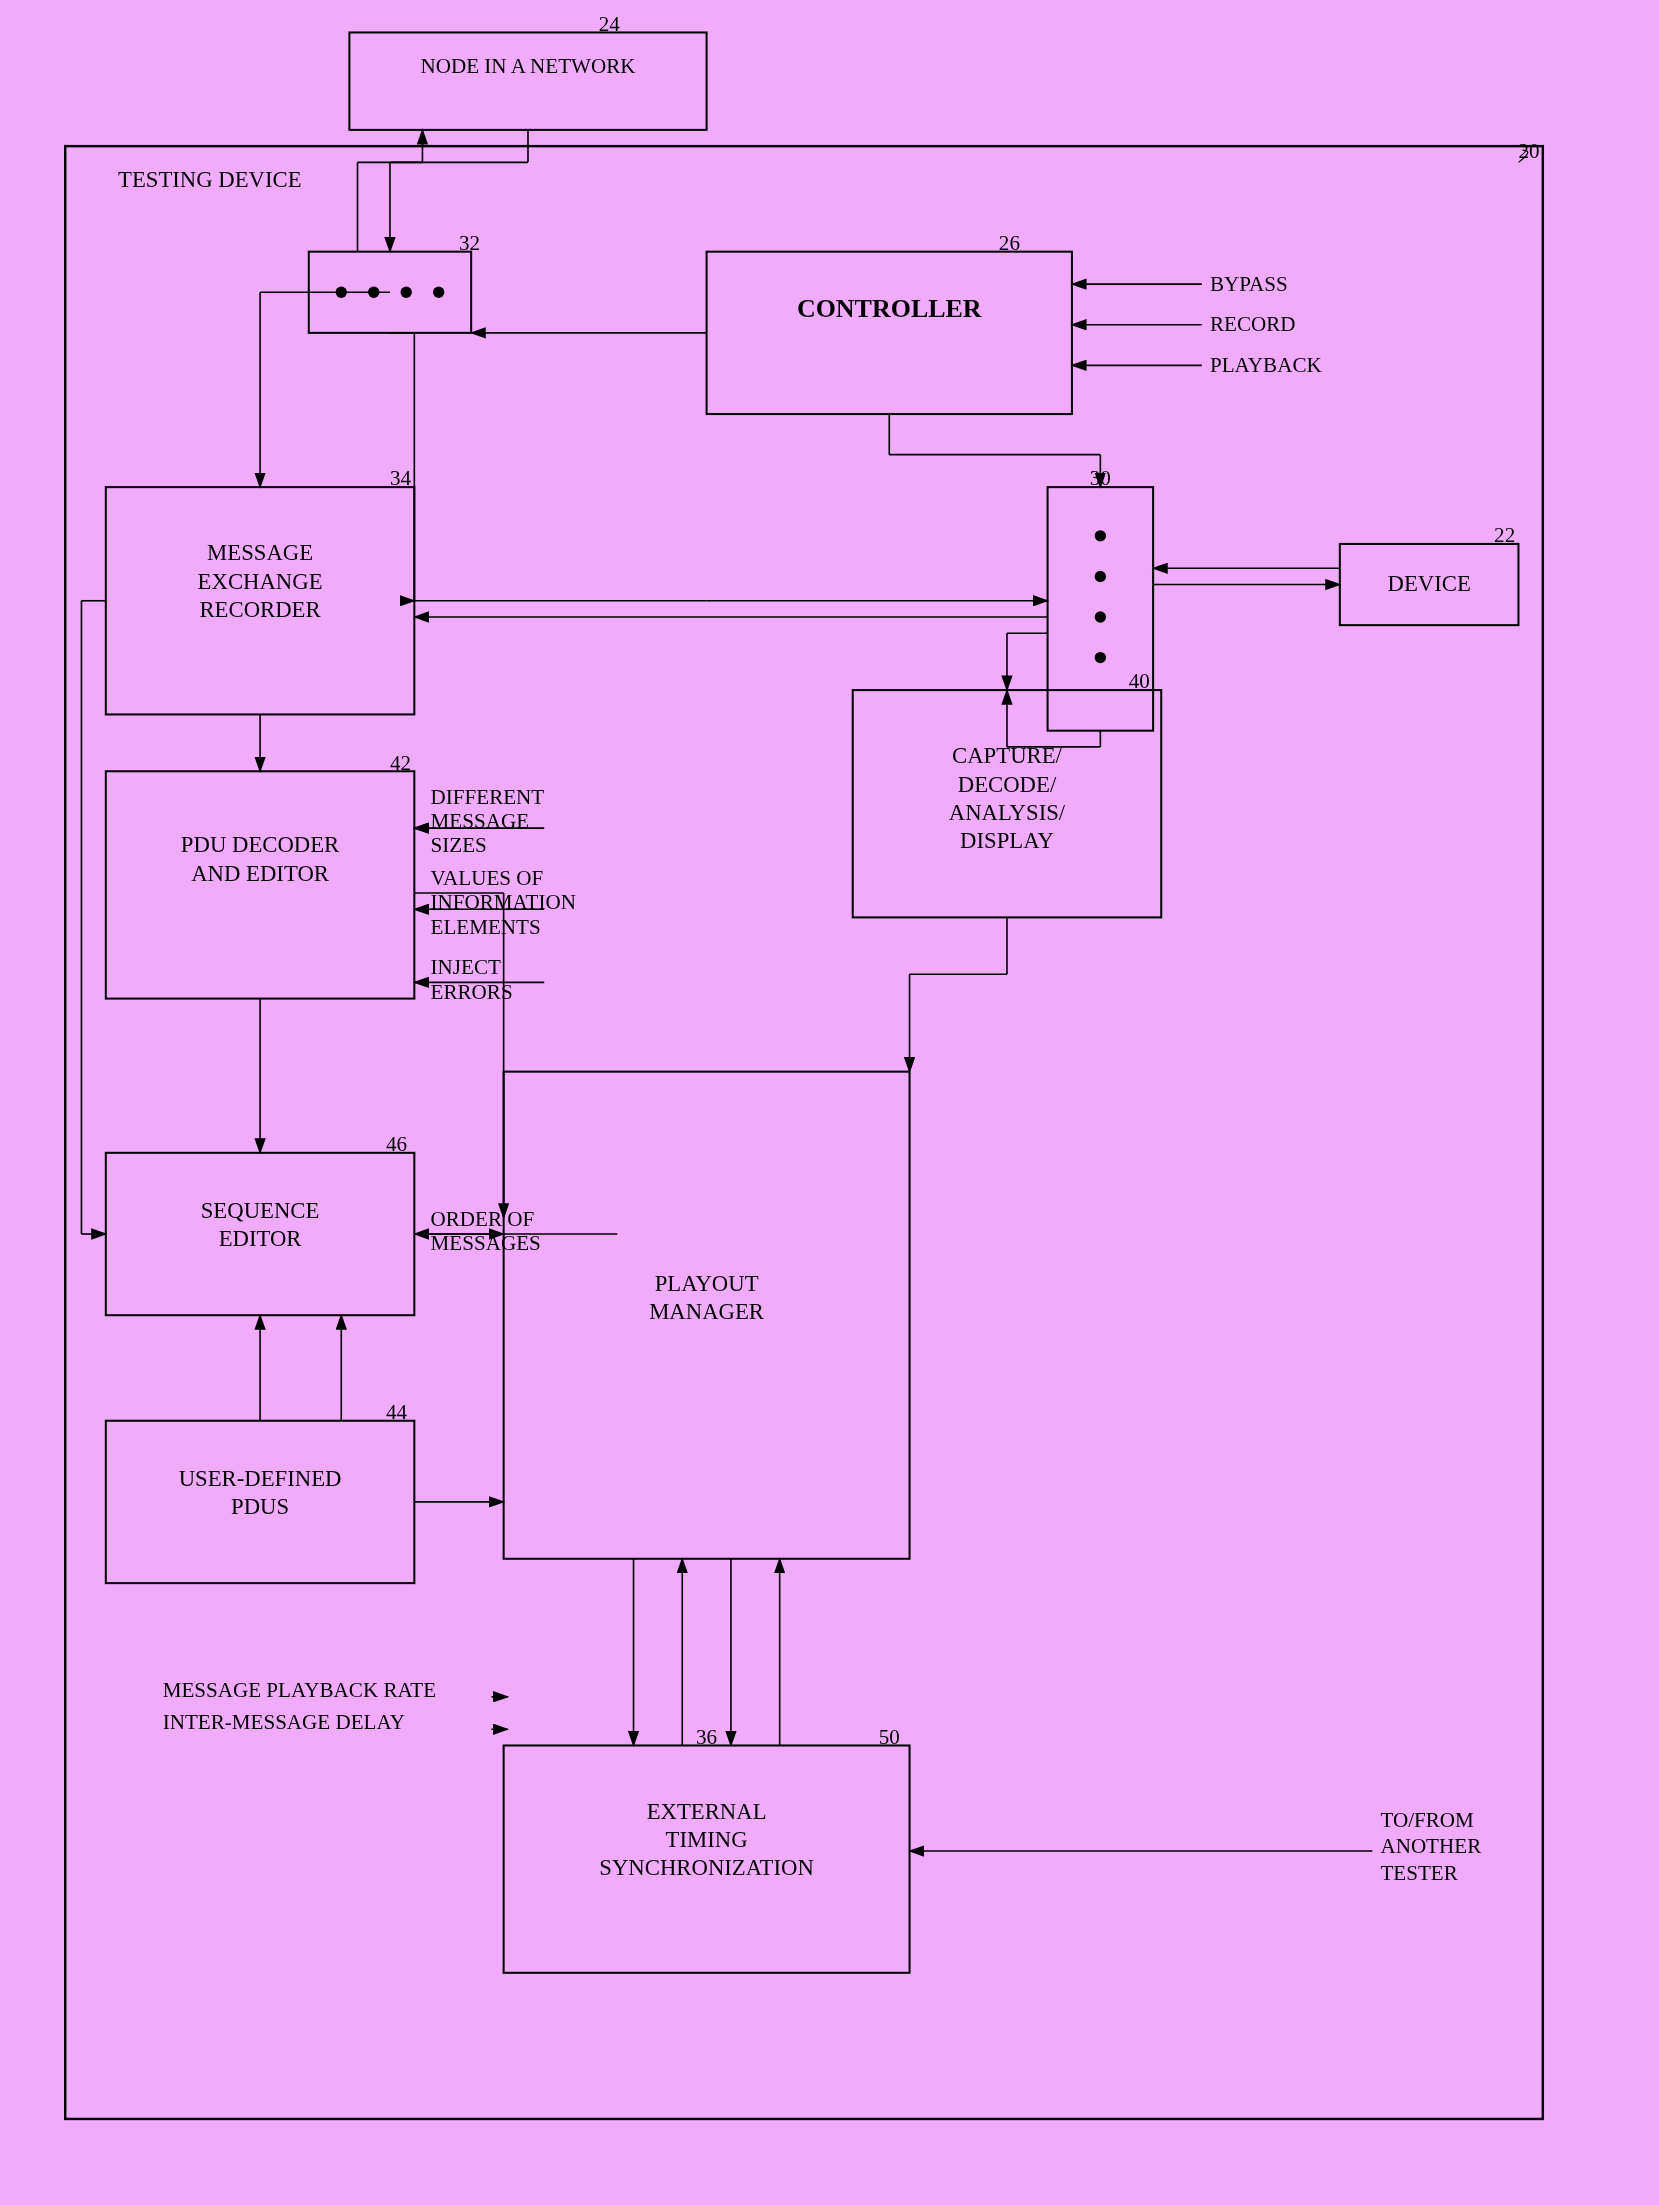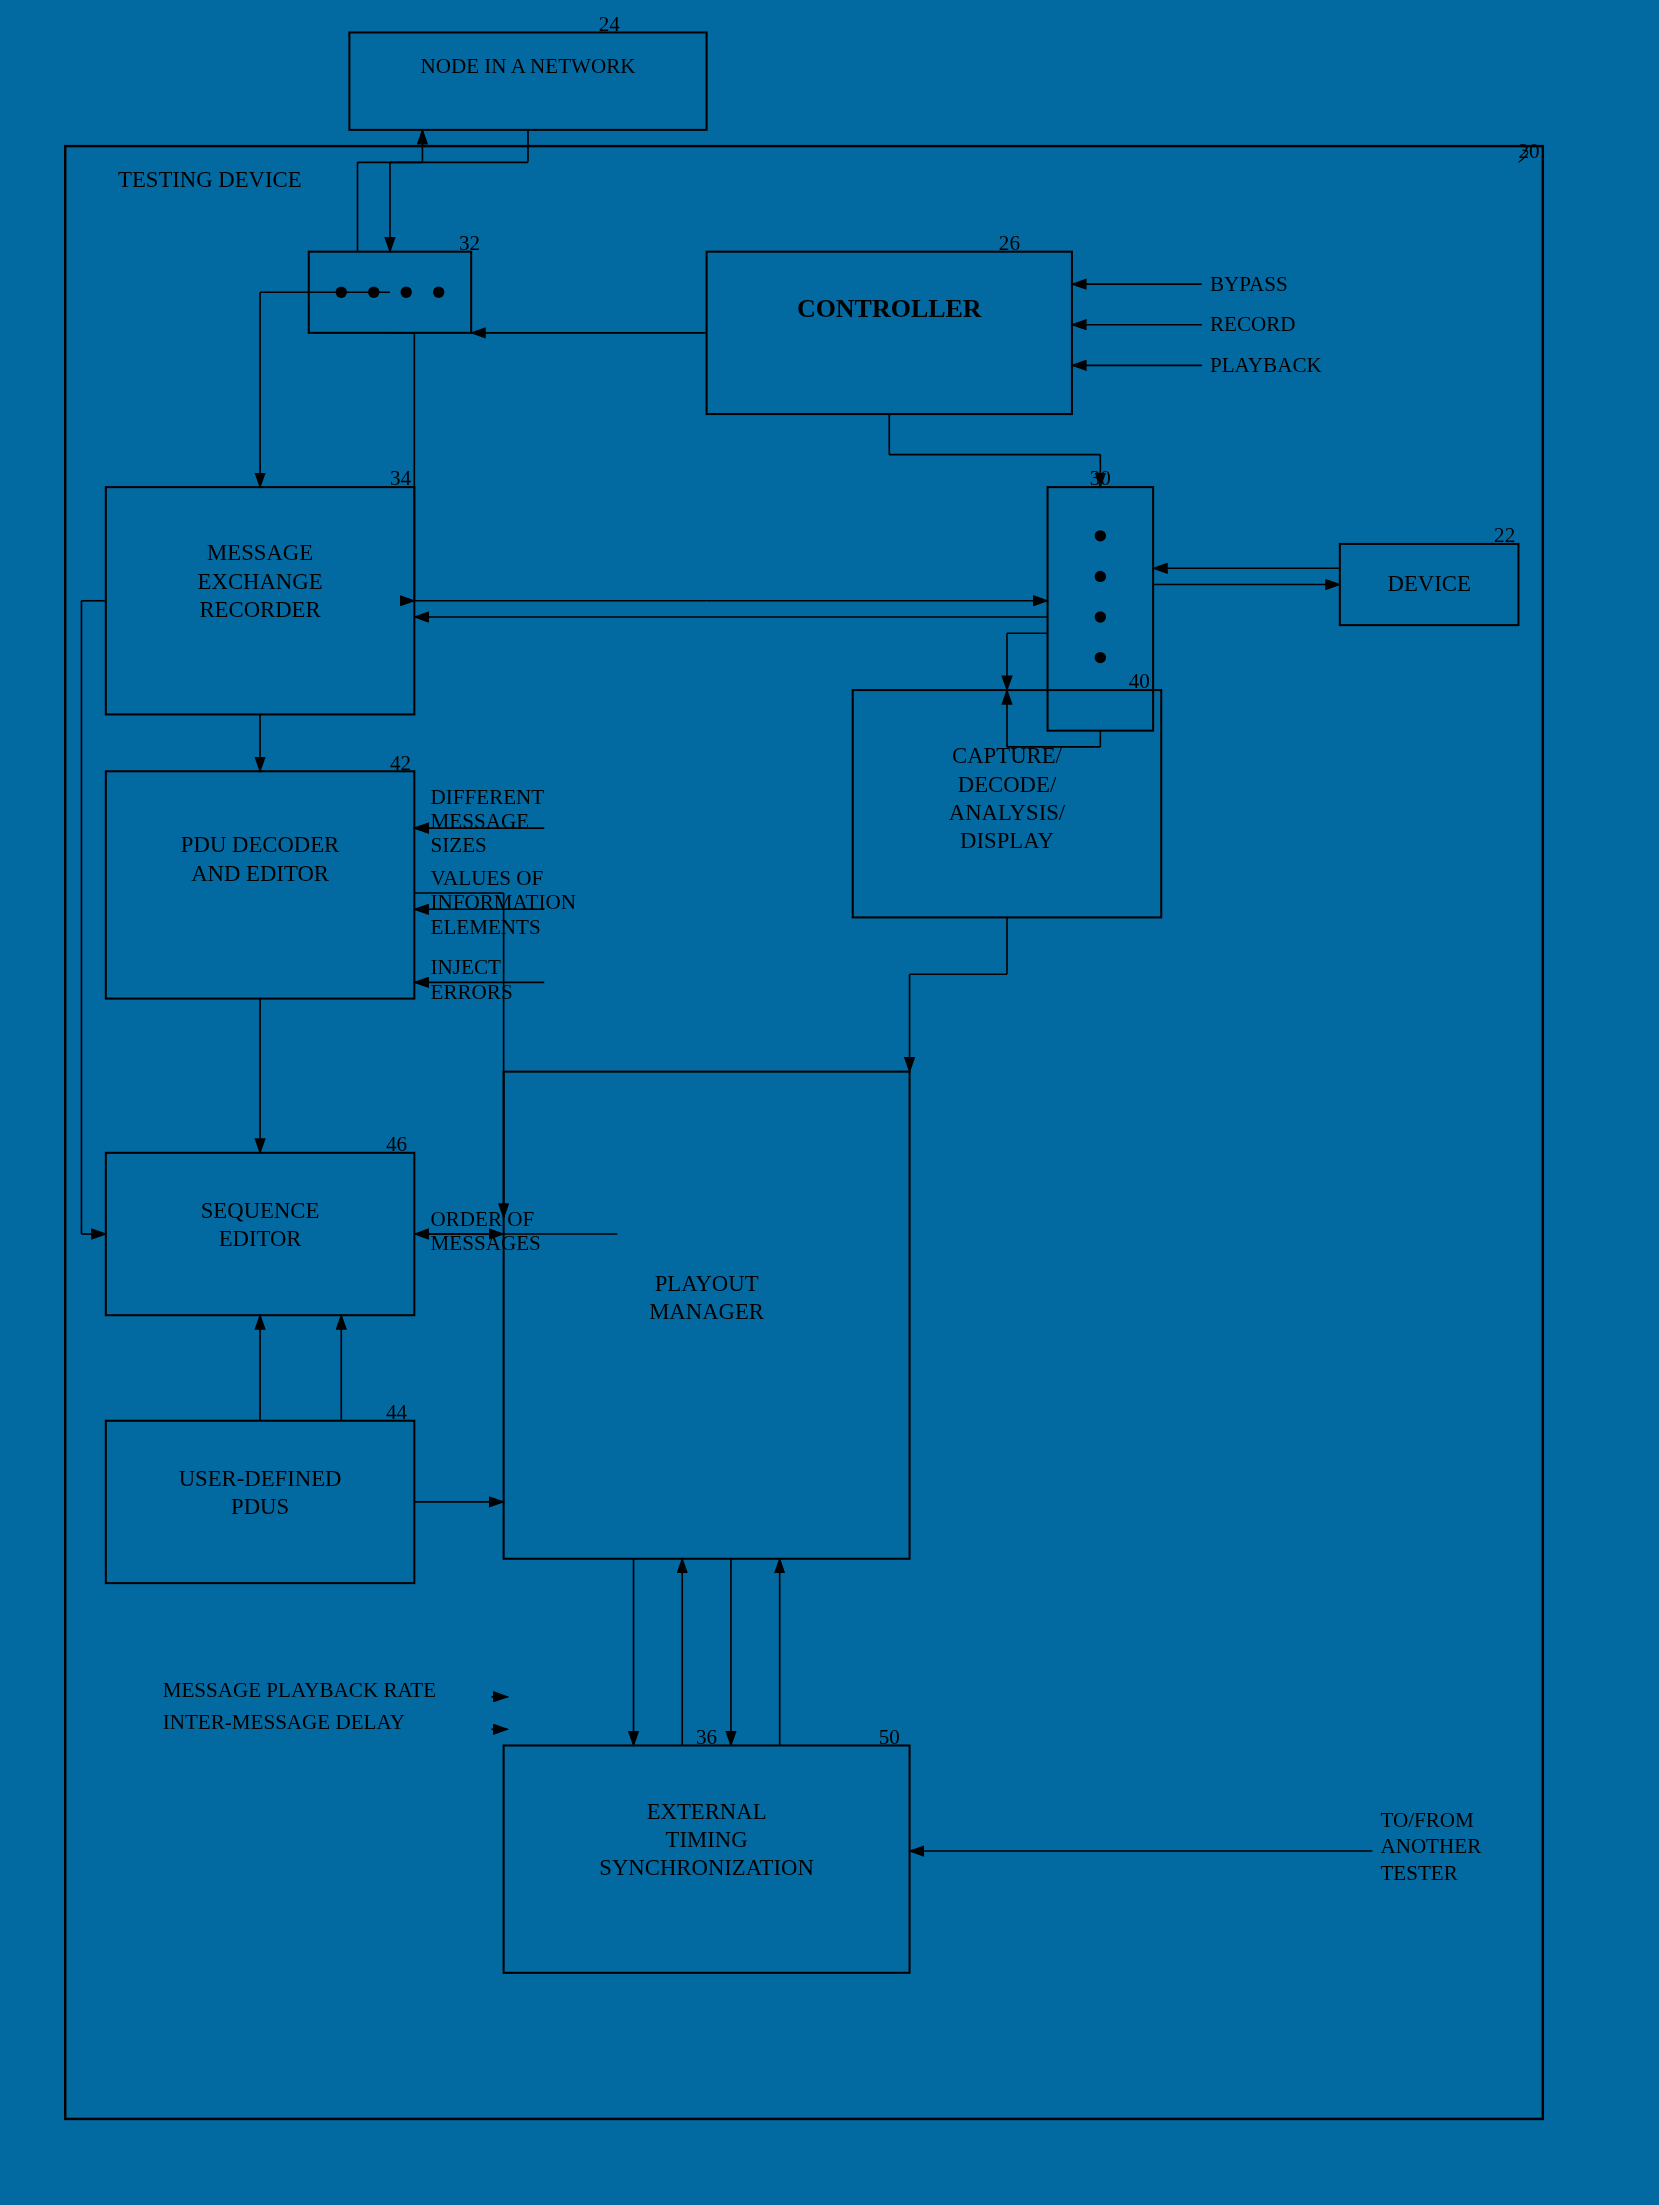--- a/index.html
+++ b/index.html
@@ -8,21 +8,21 @@
       font-family: 'Times New Roman', Times, serif;
       width: 1660px;
       height: 2205px;
       position: relative;
       overflow: hidden;
     }
     .diagram-container {
       position: relative;
       width: 1660px;
       height: 2205px;
-      background: #0369a1;
+      background: #f0abfc;
     }
     svg {
       position: absolute;
       top: 0;
       left: 0;
       width: 1660px;
       height: 2205px;
     }
   </style>
 </head>

